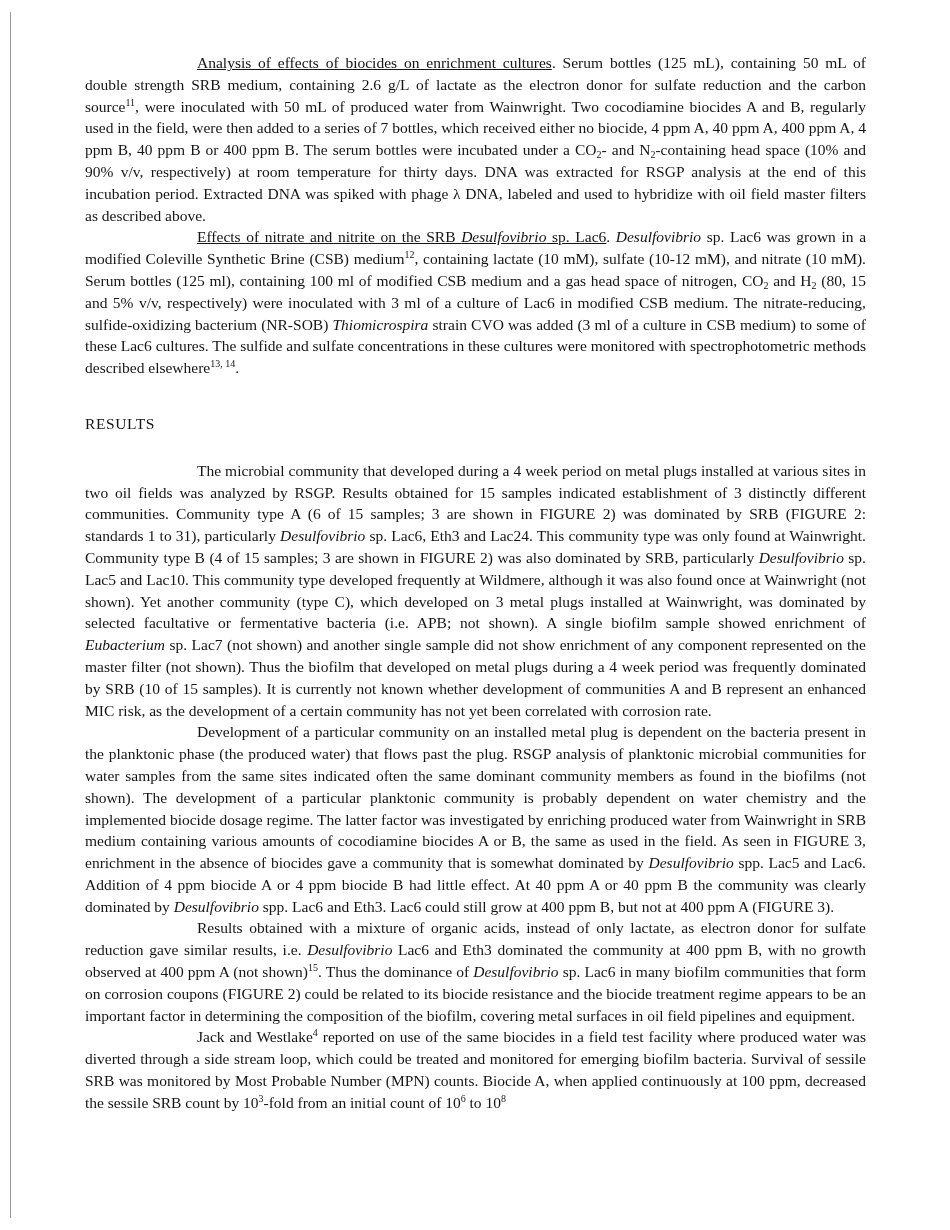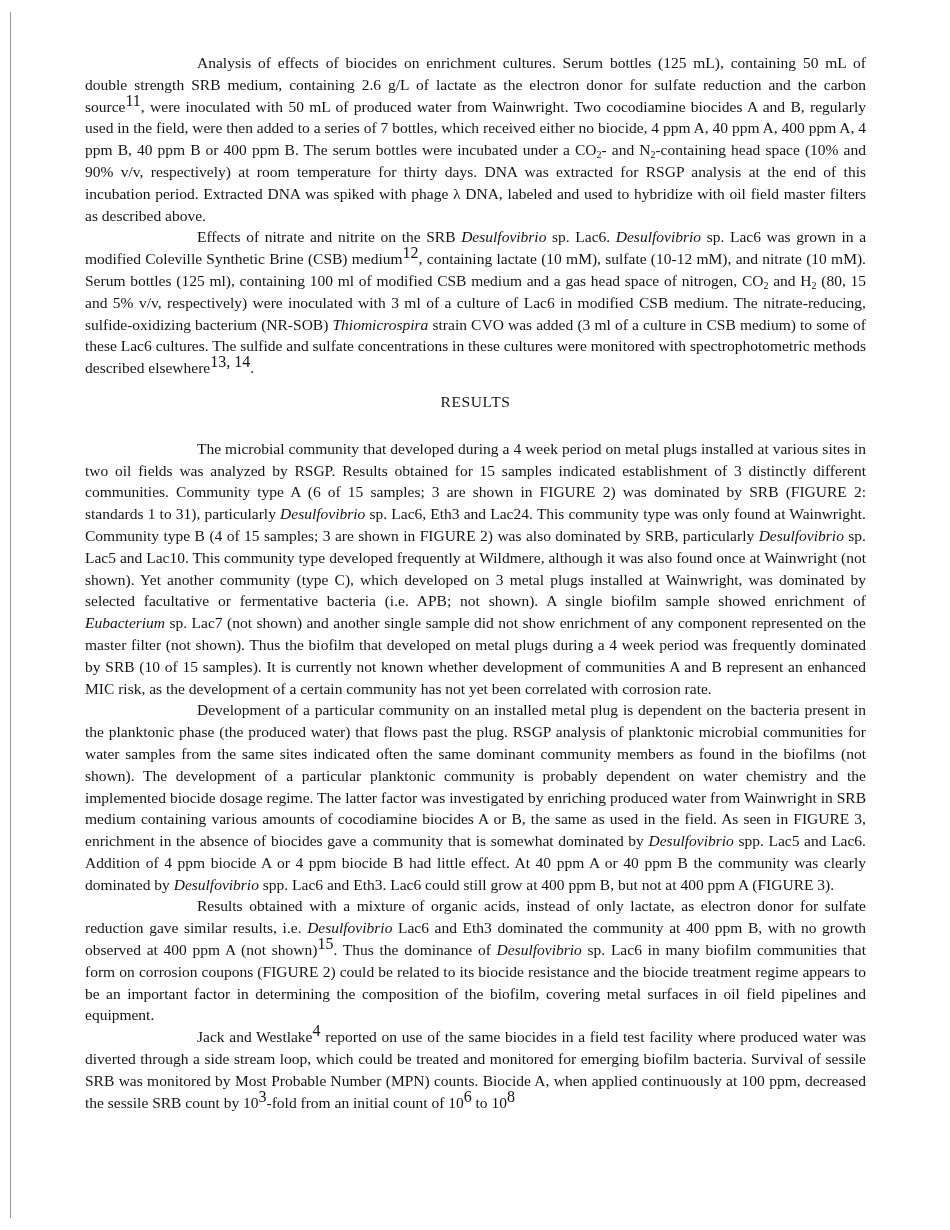--- a/index.html
+++ b/index.html
@@ -29,29 +29,28 @@
     line-height: 21.8px;
     text-align: justify;
   }
   .para {
     margin: 0;
     text-indent: 112px;
   }
   .heading {
     font-size: 15.5px;
     font-weight: normal;
-    text-align: center;
     text-indent: 0;
-    margin: 12px 0 25px 0;
+    margin: 34px 0 25px 0;
     letter-spacing: 0.6px;
   }
   .i { font-style: italic; margin-top: 20px; }
-  .u { }
+  .u { text-decoration: underline; }
   sup {
-    font-size: 16px;
+    font-size: 10px;
     line-height: 0;
     position: relative;
     top: -6px;
     vertical-align: baseline;
   }
   sub {
     font-size: 10px;
     line-height: 0;
     position: relative;
     top: 3px;

